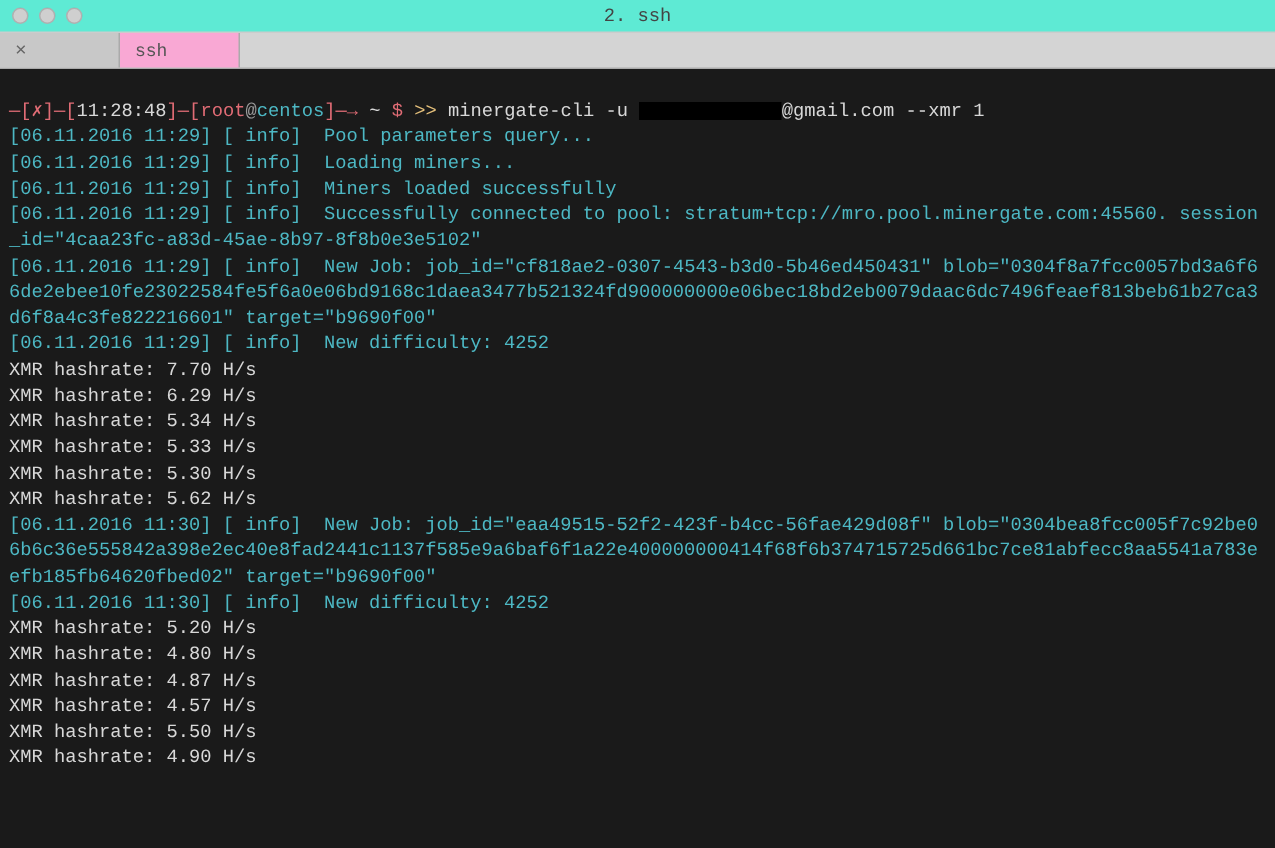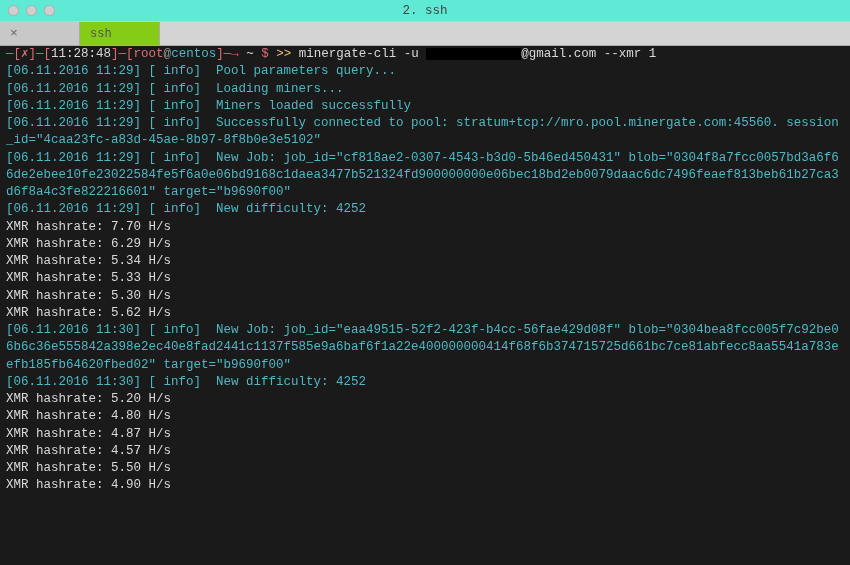--- a/index.html
+++ b/index.html
@@ -54,29 +54,29 @@
       border-right: 1px solid #aaa;
       display: flex;
       align-items: center;
       padding: 0 10px;
       color: #555;
       font-size: 12px;
       gap: 8px;
       min-width: 80px;
     }
     .tab.active {
-      background: #84cc16;
+      background: #f9a8d4;
     }
     .tab-close {
       font-size: 13px;
       color: #666;
       cursor: pointer;
     }
     .terminal {
-      padding: 0 6px;
+      padding: 20px 6px;
       line-height: 1.38;
       white-space: pre-wrap;
       word-break: break-all;
     }
     .c-red { color: #e06c75; }
     .c-yellow { color: #e5c07b; }
     .c-cyan { color: #4db8c4; }
     .c-white { color: #d8d8d8; }
     .c-gray { color: #9a9a9a; }
     .redact {

